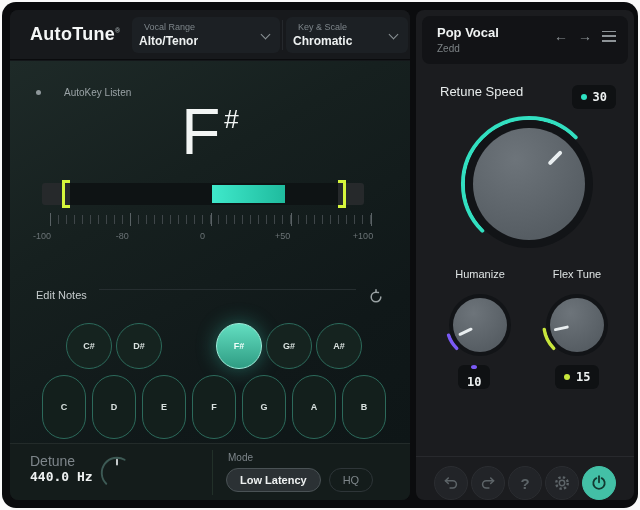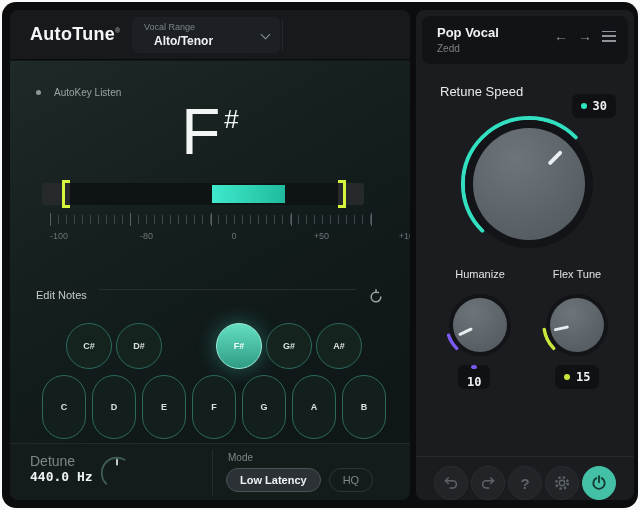--- a/index.html
+++ b/index.html
@@ -14,51 +14,51 @@
                 border-radius:8px; overflow:hidden; background:#14171a; }
 
   .topbar { position:absolute; left:0; top:0; width:100%; height:50px; background:#17191c;
             border-bottom:1px solid #0a0b0d; }
   .logo { position:absolute; left:20px; top:14px; font-size:18px; font-weight:bold; color:#f4f6f6; letter-spacing:.3px; }
   .logo sup { font-size:7px; color:#9aa2a4; vertical-align:super; }
   .dropdown { position:absolute; top:7px; height:36px; background:#1c2024; border-radius:6px; cursor:pointer; }
   .dd-vocal { left:122px; width:148px; }
   .dd-key   { left:276px; width:122px; }
   .dd-label { position:absolute; left:12px; top:5px; font-size:9px; color:#7d858a; }
-  .dd-value { position:absolute; left:22px; top:17px; font-size:12px; font-weight:bold; color:#eef1f1; }
+  .dd-value { position:absolute; left:7px; top:17px; font-size:12px; font-weight:bold; color:#eef1f1; }
   .chev { position:absolute; right:11px; top:14px; width:7px; height:7px;
           border-right:1.5px solid #8b9296; border-bottom:1.5px solid #8b9296; transform:rotate(45deg); }
   .dd-divider { position:absolute; left:272px; top:10px; width:1px; height:30px; background:#25282c; }
 
   
   .display { position:absolute; left:0; top:51px; width:100%; height:382px;
              background:linear-gradient(150deg,#1e2a28 0%, #16201f 35%, #101819 75%, #0e1617 100%); }
 
-  .autokey { position:absolute; left:26px; top:26px; display:flex; align-items:center; gap:13px; cursor:pointer; }
+  .autokey { position:absolute; left:26px; top:26px; display:flex; align-items:center; gap:23px; cursor:pointer; }
   .autokey-dot { width:5px; height:5px; border-radius:50%; background:#8e979a; }
   .autokey-label { font-size:10px; color:#9aa3a6; }
 
   .note-display { position:absolute; left:0; top:34px; width:100%; text-align:center; color:#f2f5f4; }
   .note-main { font-size:64px; font-weight:400; letter-spacing:2px; }
   .note-acc  { font-size:26px; font-weight:400; display:inline-block; transform:translateY(-26px); margin-left:2px; }
 
   
   .meter-track { position:absolute; left:32px; top:122px; width:322px; height:22px;
                  background:#26292b; border-radius:3px; }
   .meter-inner { position:absolute; left:28px; top:0; width:268px; height:22px; background:#0e1314; }
   .meter-fill  { position:absolute; left:170px; top:2px; width:73px; height:18px;
                  background:linear-gradient(90deg,#3fe9cb,#1fbb9e); }
   .bracket { position:absolute; top:-3px; width:8px; height:28px; cursor:ew-resize; }
   .bracket-l { left:20px;  border-left:3px solid #d6f53c; border-top:3px solid #d6f53c; border-bottom:3px solid #d6f53c; }
   .bracket-r { left:296px; border-right:3px solid #d6f53c; border-top:3px solid #d6f53c; border-bottom:3px solid #d6f53c; }
 
   .ruler { position:absolute; left:40px; top:154px; width:321px; height:9px;
            background:repeating-linear-gradient(90deg,#3f4649 0 1px, transparent 1px 8px); }
   .ruler .major { position:absolute; top:-2px; width:1px; height:13px; background:#5a6265; }
-  .scale-labels { position:absolute; left:49px; top:170px; width:350px; height:12px; }
+  .scale-labels { position:absolute; left:32px; top:170px; width:321px; height:12px; }
   .scale-labels span { position:absolute; transform:translateX(-50%); font-size:9px; color:#6b7376; }
 
   
   .edit-notes { position:absolute; left:26px; top:228px; width:348px; display:flex; align-items:flex-start; }
   .edit-notes-title { font-size:11px; color:#c7cdce; white-space:nowrap; }
   .edit-notes-line { flex:1; height:1px; background:#262e30; margin:0 12px; }
 
   
   .key { position:absolute; display:flex; align-items:center; justify-content:center;
          font-size:9px; font-weight:bold; color:#d9e1df; cursor:pointer;
@@ -93,21 +93,21 @@
   .preset-nav { position:absolute; right:12px; top:13px; display:flex; align-items:center; gap:10px; }
   .nav-arrow { font-size:14px; color:#8d9397; cursor:pointer; line-height:1; }
   .menu-icon { width:14px; height:11px; display:flex; flex-direction:column; justify-content:space-between; cursor:pointer; }
   .menu-icon i { display:block; height:1.5px; background:#8d9397; }
 
   .retune-label { position:absolute; left:24px; top:74px; font-size:13px; color:#e8ecec; }
   .chip { position:absolute; height:24px; background:#0f1113; border-radius:6px;
           display:flex; align-items:center; gap:6px; padding:0 9px; cursor:text;
           font-family:"DejaVu Sans Mono", monospace; font-size:12px; font-weight:bold; color:#eef1f1; }
   .chip-dot { width:6px; height:6px; border-radius:50%; }
-  .chip-retune { right:18px; top:84px;justify-content:space-between; }
+  .chip-retune { right:18px; top:75px;justify-content:space-between; }
 
   .big-knob { position:absolute; left:38px; top:99px; width:150px; height:150px; cursor:pointer; }
   .big-knob-body { position:absolute; left:11px; top:11px; width:128px; height:128px; border-radius:50%;
                    background:#121417; }
   .big-knob-cap { position:absolute; left:19px; top:19px; width:112px; height:112px; border-radius:50%;
                   background:radial-gradient(circle at 38% 28%, #6d747a, #565d63 75%); }
   .big-knob svg, .sknob svg, .detune-knob svg { position:absolute; left:0; top:0; }
 
   .sk-col-label { position:absolute; top:258px; width:100px; text-align:center; font-size:11px; color:#dfe4e4; }
   .lbl-humanize { left:14px; } .lbl-flextune { left:111px; }
@@ -143,20 +143,25 @@
   <div class="left-panel">
 
     <div class="topbar">
       <div class="logo"><span>AutoTune</span><sup>®</sup></div>
       <div class="dropdown dd-vocal">
         <div class="dd-label">Vocal Range</div>
         <div class="dd-value">Alto/Tenor</div>
         <div class="chev"></div>
       </div>
       <div class="dd-divider"></div>
+      <div class="dropdown dd-key">
+        <div class="dd-label">Key &amp; Scale</div>
+        <div class="dd-value">Chromatic</div>
+        <div class="chev"></div>
+      </div>
     </div>
 
     <div class="display">
 
       <div class="autokey">
         <span class="autokey-dot"></span>
         <span class="autokey-label">AutoKey Listen</span>
       </div>
 
       <div class="note-display">

